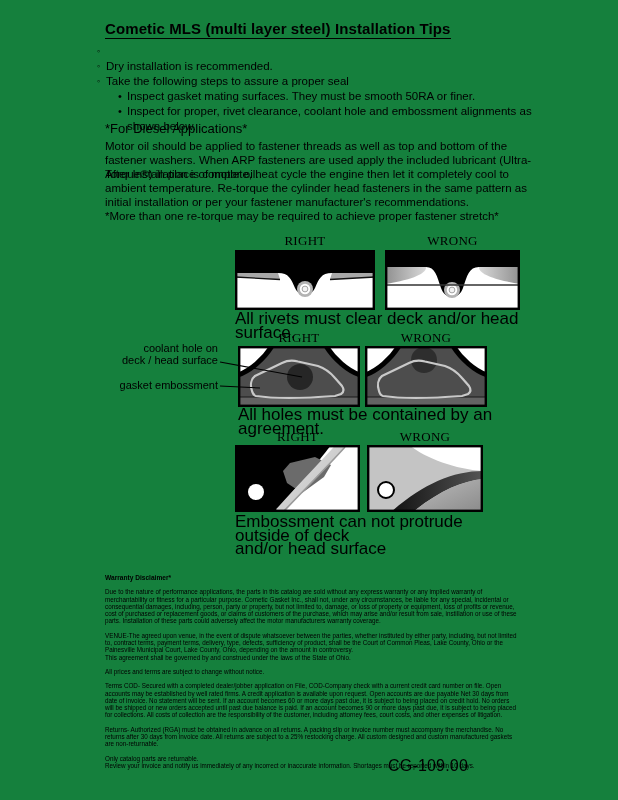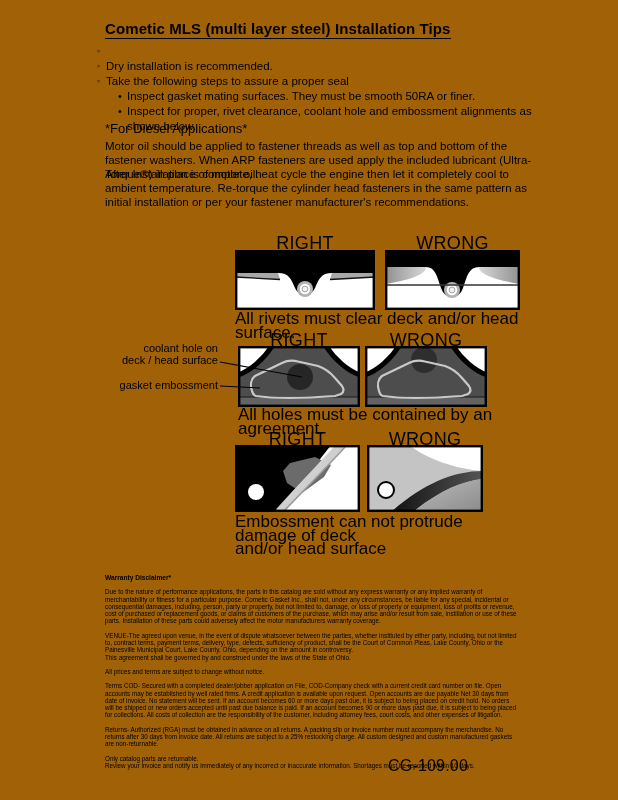--- a/index.html
+++ b/index.html
@@ -1,31 +1,31 @@
 <!DOCTYPE html>
 <html><head>
 <meta charset="utf-8">
 <style>
   html,body{margin:0;padding:0;background:#fff;}
   body{font-family:"Liberation Sans","DejaVu Sans",sans-serif;color:#000;}
-  #page{position:relative;width:618px;height:800px;background:#a16207;overflow:hidden;}
+  #page{position:relative;width:618px;height:800px;background:#15803d;overflow:hidden;}
 
   .title{position:absolute;left:105px;top:20px;font-size:15px;font-weight:bold;
          border-bottom:1.6px solid #000;padding-bottom:1px;letter-spacing:.1px;}
 
   .bullets{position:absolute;left:97px;top:44px;width:470px;font-size:11.5px;line-height:15px;}
   .b-row{display:flex;}
   .b-marker{width:9px;flex:0 0 9px;font-size:9px;line-height:15px;}
   .sub{margin-left:21px;}
   .sub .b-marker{font-size:11px;}
 
   .sec-head{position:absolute;left:105px;font-size:13px;font-weight:normal;}
   .para{position:absolute;left:105px;width:432px;font-size:11.5px;line-height:14px;}
 
-  .dlabel{position:absolute;font-size:18px;letter-spacing:.3px;}
+  .dlabel{position:absolute;font-size:13px;letter-spacing:.3px;font-family:Liberation Serif, serif;}
   .caption{position:absolute;font-size:17px;line-height:13.5px;}
 
   .panel{position:absolute;}
   .panel svg{display:block;}
 
   .anno{position:absolute;font-size:11px;line-height:11.5px;text-align:right;}
   .overlay{position:absolute;z-index:5;pointer-events:none;}
 
   .warr{position:absolute;left:105px;top:574px;width:413px;font-size:6.3px;line-height:7.3px;}
   .warr-head{font-weight:bold;font-size:6.6px;margin-bottom:7px;}
@@ -58,20 +58,21 @@
     </div>
     <div class="b-row sub">
       <span class="b-marker">•</span>
       <span>Inspect for proper, rivet clearance, coolant hole and embossment alignments as shown below.</span>
     </div>
   </div>
 
   <div class="sec-head" style="top:121px;">*For Diesel Applications*</div>
   <div class="para" style="top:167px;">After Installation is complete, heat cycle the engine then let it completely cool to ambient temperature. Re-torque the cylinder head fasteners in the same pattern as initial installation or per your fastener manufacturer's recommendations.</div>
   <div class="para" style="top:139px;">Motor oil should be applied to fastener threads as well as top and bottom of the fastener washers. When ARP fasteners are used apply the included lubricant (Ultra-Torque®) in place of motor oil.</div>
+  <div class="para" style="top:209px;">*More than one re-torque may be required to achieve proper fastener stretch*</div>
 
   <div class="dlabel" style="left:235px;top:233px;width:140px;text-align:center;">RIGHT</div>
   <div class="dlabel" style="left:385px;top:233px;width:135px;text-align:center;">WRONG</div>
 
   <div class="panel" style="left:235px;top:250px;">
     <svg width="140" height="60" viewBox="0 0 140 60">
       <rect x="0" y="0" width="140" height="60" fill="#fff"></rect>
       <path d="M0,0 H140 V23 H97 C86,23 84,29 80,38 C76,47 64,47 60,38 C56,29 54,23 43,23 H0 Z" fill="#000"></path>
       <path d="M0,23 H43 L45,29.5 L0,27 Z" fill="#a8a8a8"></path>
       <path d="M140,23 H97 L95,29.5 L140,27 Z" fill="#a8a8a8"></path>
@@ -196,21 +197,21 @@
       </defs>
       <rect x="0" y="0" width="116" height="67" fill="#c4c4c4"></rect>
       <path d="M42,0 L116,0 L116,26 C88,24 60,14 42,0 Z" fill="#fff"></path>
       <path d="M116,26 C85,26 55,40 24,67 L46,67 C72,46 95,36 116,34 Z" fill="url(#stripe3)"></path>
       <path d="M116,34 C95,36 72,46 46,67 H116 Z" fill="url(#low3)"></path>
       <circle cx="19" cy="45" r="8" fill="#fff" stroke="#000" stroke-width="2"></circle>
       <rect x="1.2" y="1.2" width="113.6" height="64.6" fill="none" stroke="#000" stroke-width="2.4"></rect>
     </svg>
   </div>
 
-  <div class="caption" style="left:235px;top:515px;width:270px;white-space:pre-line;">Embossment can not protrude damage of deck
+  <div class="caption" style="left:235px;top:515px;width:270px;white-space:pre-line;">Embossment can not protrude outside of deck
 and/or head surface</div>
 
   <div class="warr">
     <div class="warr-head">Warranty Disclaimer*</div>
     <p>Due to the nature of performance applications, the parts in this catalog are sold without any express warranty or any implied warranty of merchantability or fitness for a particular purpose.  Cometic Gasket Inc., shall not, under any circumstances, be liable for any special, incidental or consequential damages, including, person, party or property, but not limited to, damage, or loss of property or equipment, loss of profits or revenue, cost of purchased or replacement goods, or claims of customers of the purchase, which may arise and/or result from sale, instillation or use of these parts.  Installation of these parts could adversely affect the motor manufacturers warranty coverage.</p>
     <p>VENUE-The agreed upon venue, in the event of dispute whatsoever between the parties, whether instituted by either party, including, but not limited to, contract terms, payment terms, delivery, type, defects, sufficiency of product, shall be the Court of Common Pleas, Lake County, Ohio or the Painesville Municipal Court, Lake County, Ohio, depending on the amount in controversy.
 This agreement shall be governed by and construed under the laws of the State of Ohio.</p>
     <p>All prices and terms are subject to change without notice.</p>
     <p>Terms COD- Secured with a completed dealer/jobber application on File, COD-Company check with a current credit card number on file.  Open accounts may be established by well rated firms.  A credit application is available upon request.  Open accounts are due payable Net 30 days from date of invoice.  No statement will be sent.  If an account becomes 60 or more days past due, it is subject to being placed on credit hold.  No orders will be shipped or new orders accepted until past due balance is paid.  If an account becomes 90 or more days past due, it is subject to being placed for collections.  All costs of collection are the responsibility of the customer, including attorney fees, court costs, and other expenses of litigation.</p>
     <p>Returns- Authorized (RGA) must be obtained in advance on all returns.  A packing slip or invoice number must accompany the merchandise.  No returns after 30 days from invoice date.  All returns are subject to a 25% restocking charge.  All custom designed and custom manufactured gaskets are non-returnable.</p>

